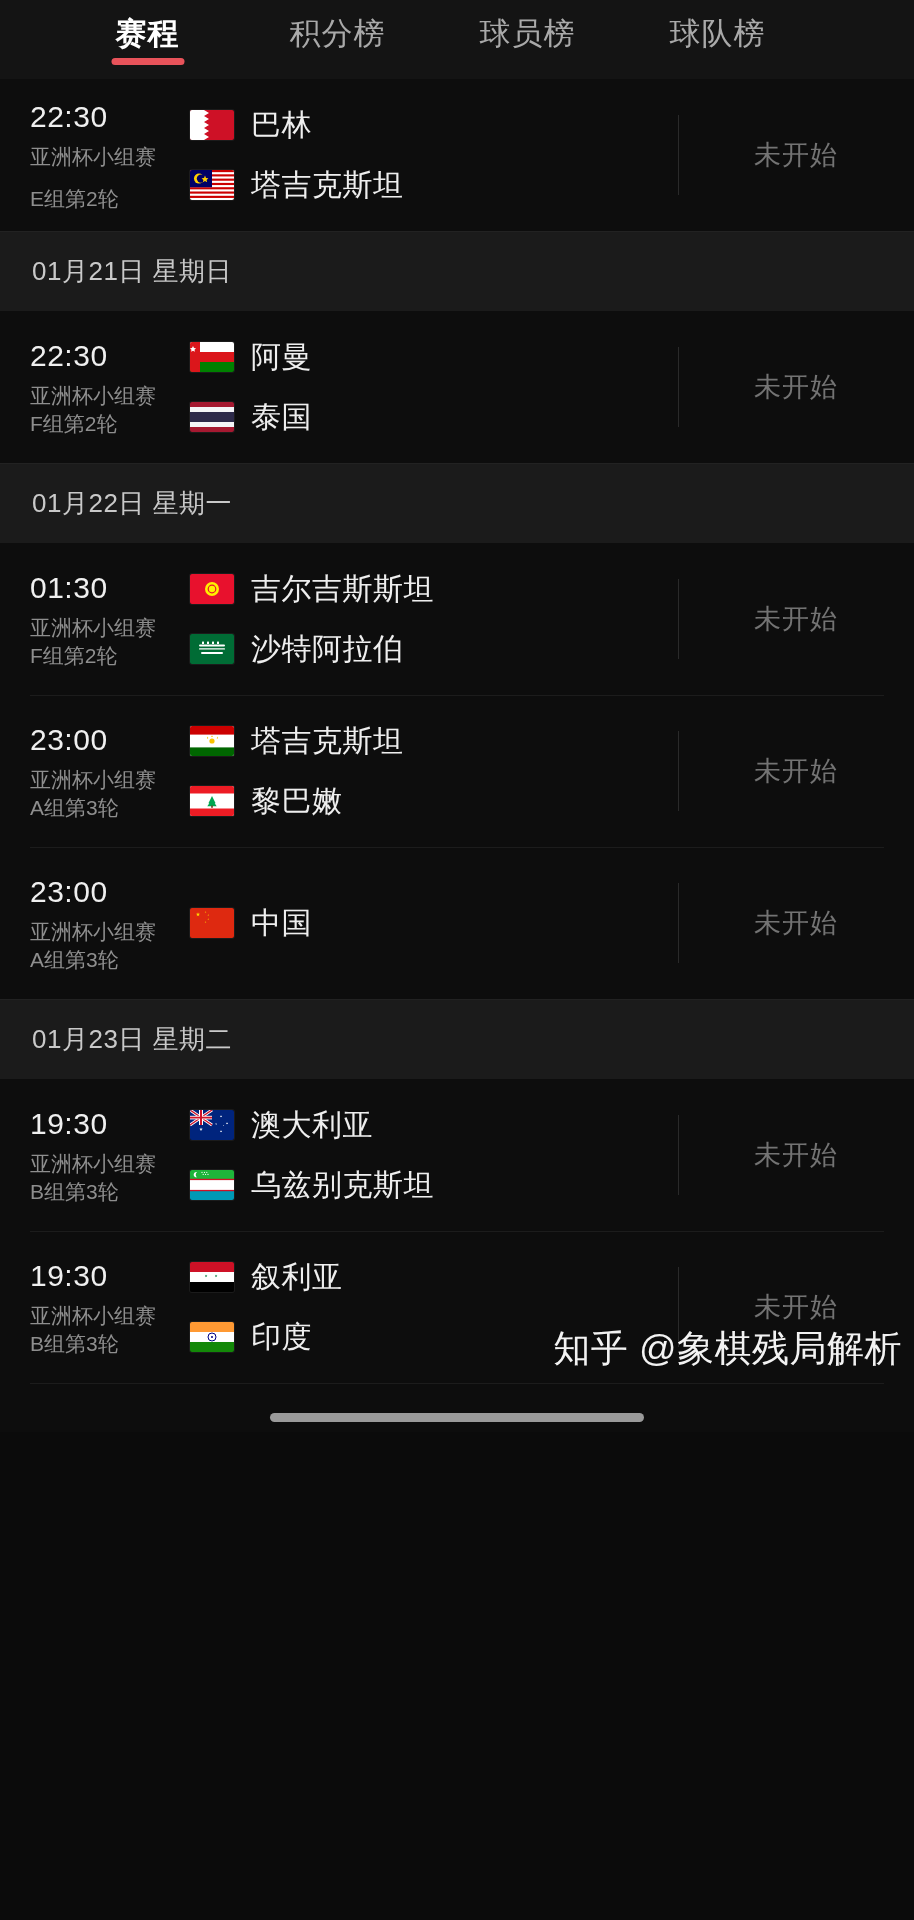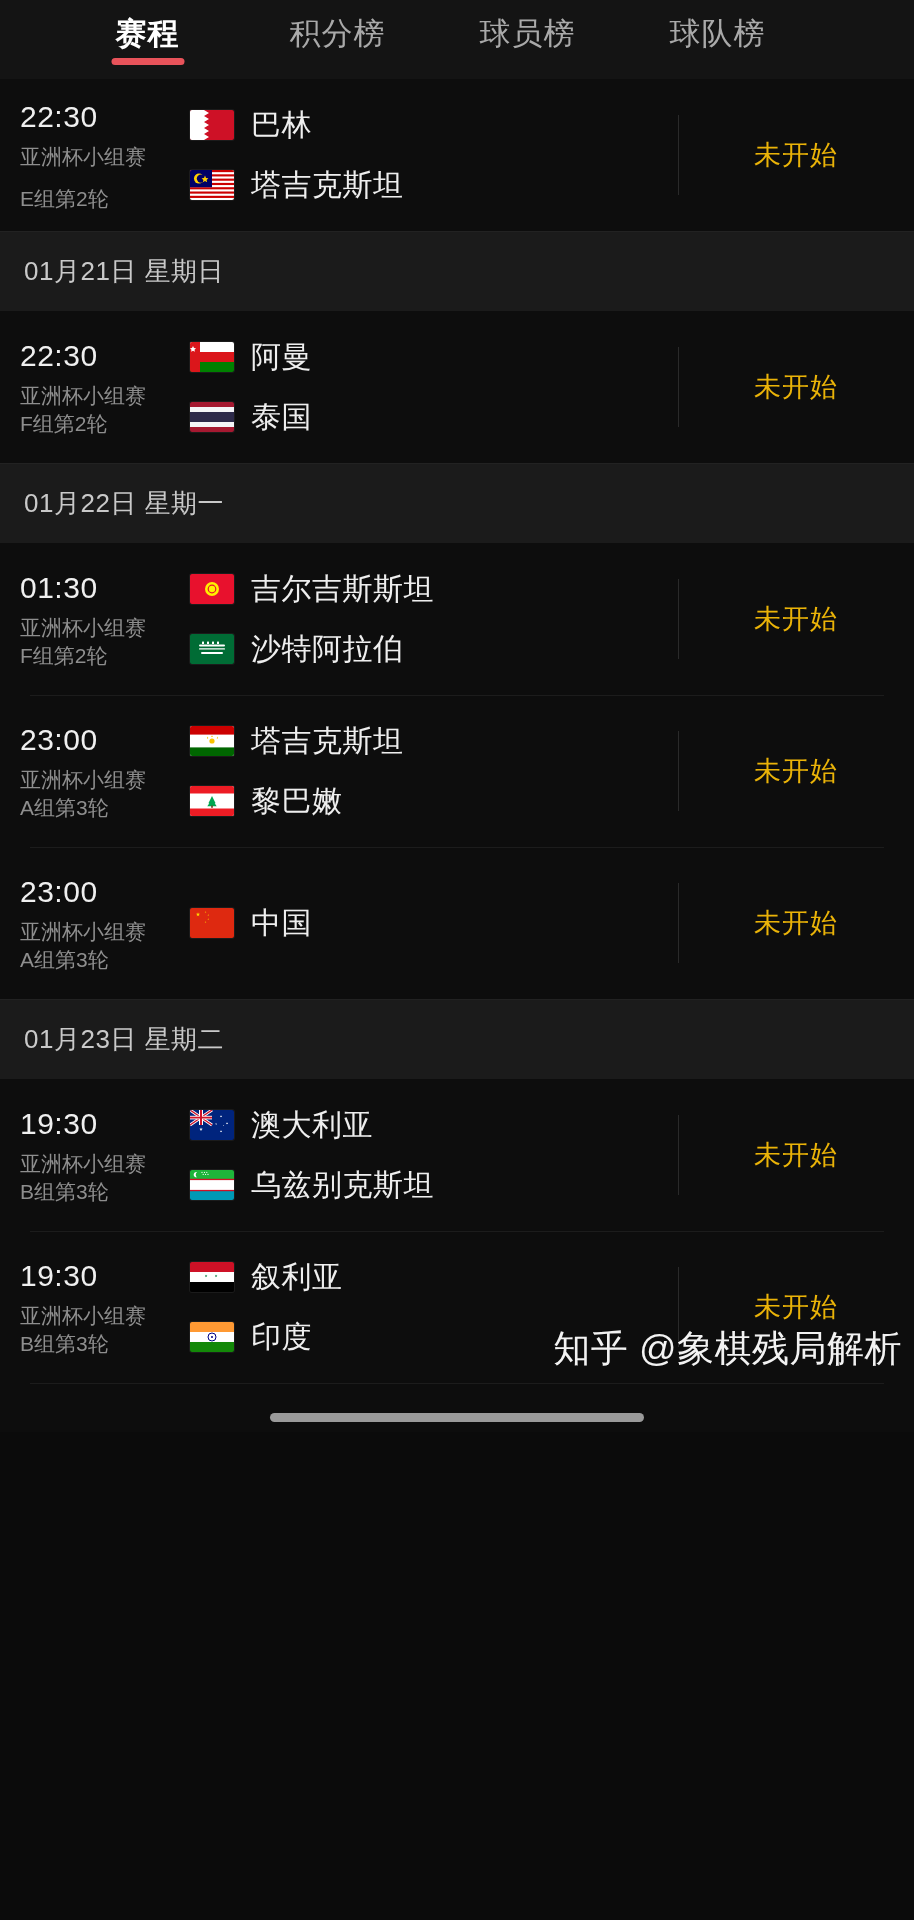--- a/index.html
+++ b/index.html
@@ -49,21 +49,21 @@
   .tab.active .underline{display:block;}
 
   
   .list{flex:1 1 auto;overflow:hidden;background:#0b0b0b;}
 
   
   .dayhead{
     height:80px;
     background:#1b1b1b;
     display:flex;align-items:center;
-    padding-left:24px;
+    padding-left:32px;
     box-sizing:border-box;
     border-top:1px solid #222;
   }
   .dayhead .dtext{
     font-size:26px;color:#c9c9c9;letter-spacing:.5px;
   }
 
   
   .match{
     position:relative;
@@ -72,21 +72,21 @@
     display:flex;
     align-items:center;
     background:#0d0d0d;
   }
   .match.sep::before{
     content:"";position:absolute;left:30px;right:30px;top:0;height:1px;
     background:#1c1c1c;
   }
   .meta{
     width:186px;flex:0 0 186px;
-    padding-left:20px;box-sizing:border-box;
+    padding-left:30px;box-sizing:border-box;
   }
   .meta .time{
     font-size:30px;color:#efefef;line-height:38px;letter-spacing:.5px;
   }
   .meta .comp{
     font-size:21px;color:#8e8e8e;line-height:28px;margin-top:7px;
   }
   .teams{
     flex:1 1 auto;
     display:flex;flex-direction:column;
@@ -108,21 +108,21 @@
   .vline{
     position:absolute;
     left:678px;top:36px;bottom:36px;
     width:1px;background:#2a2a2a;
   }
   .status{
     position:absolute;
     right:0;top:0;bottom:0;
     width:236px;
     display:flex;align-items:center;justify-content:center;
-    font-size:27px;color:#eab308;letter-spacing:1px;
+    font-size:27px;color:#737373;letter-spacing:1px;
   }
 
   
   .watermark{
     position:absolute;right:12px;bottom:58px;
     font-size:37px;color:#f2f2f2;letter-spacing:.5px;
     white-space:nowrap;
   }
   .homebar{
     position:absolute;left:50%;transform:translateX(-50%);

